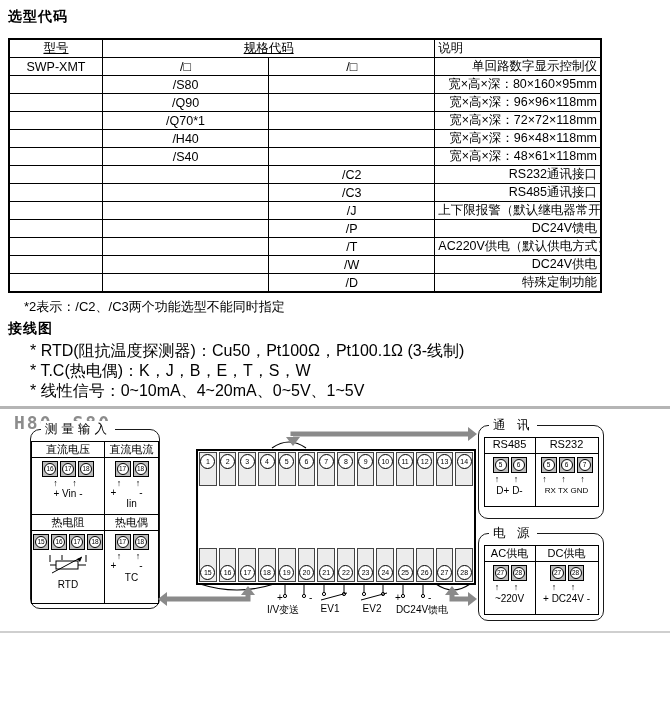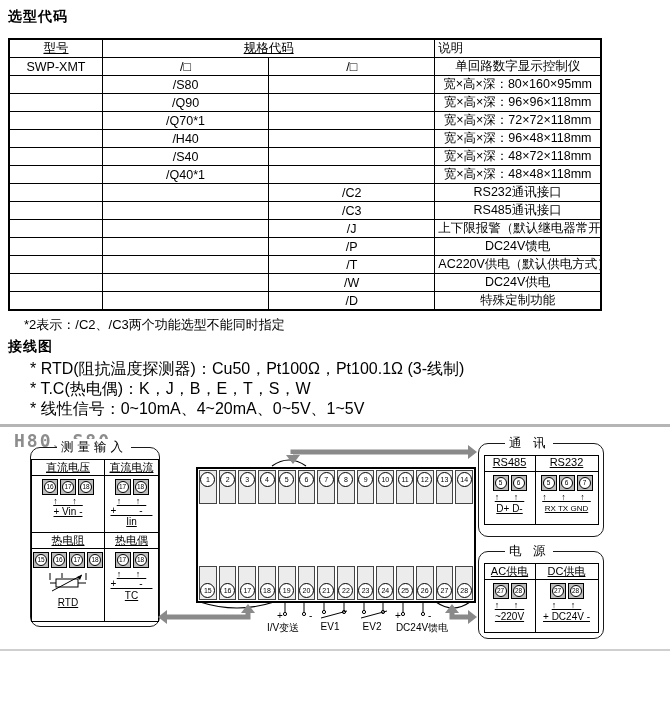--- a/index.html
+++ b/index.html
@@ -11,38 +11,38 @@
   .sec-title.wiring{margin:4px 0 3px 8px;}
 
   
   table.sel{border-collapse:collapse;table-layout:fixed;width:594px;margin:0 0 4px 8px;border:2px solid #000;}
   table.sel th,table.sel td{border:1px solid #000;height:17px;padding:0 3px;font-size:12.5px;
        white-space:nowrap;overflow:hidden;font-weight:normal;}
   .w-model{width:86px;}
   th.h-model,th.h-spec{text-align:center;text-decoration:underline;}
   th.h-desc{text-align:left;}
   td.td-model,td.td-code1,td.td-code2{text-align:center;font-family:Liberation Sans, sans-serif;font-size:12px;}
-  td.td-desc{text-align:center;}
+  td.td-desc{text-align:right;}
 
   .note{font-size:13px;margin:2px 0 2px 24px;line-height:19px;}
   .bullet{font-size:16px;margin-left:30px;line-height:20px;}
 
   
   .diagram{position:relative;width:670px;height:222px;margin-top:5px;
            border-top:3px solid #b5b5b5;border-bottom:2px solid #cfcfcf;background:#fff;}
   .model-label{position:absolute;left:14px;top:2px;font-size:18px;font-weight:bold;color:#8c8c8c;
            letter-spacing:2px;font-family:"DejaVu Sans Mono","Liberation Mono",monospace;}
 
   .fbox{position:absolute;border:1.5px solid #1a1a1a;border-radius:10px;background:#fff;}
-  .fbox-title{position:absolute;top:-9px;left:26px;background:#fff;padding:0 4px;font-size:12.5px;letter-spacing:4px;white-space:nowrap;}
+  .fbox-title{position:absolute;top:-9px;left:10px;background:#fff;padding:0 4px;font-size:12.5px;letter-spacing:4px;white-space:nowrap;}
   .fbox.measure{left:30px;top:20px;width:128px;height:178px;}
   .fbox.comm{left:478px;top:16px;width:124px;height:92px;}
   .fbox.power{left:478px;top:124px;width:124px;height:86px;}
 
-  table.inner{border-collapse:collapse;margin:11px auto 0;text-decoration:underline;}
+  table.inner{border-collapse:collapse;margin:11px auto 0;}
   table.inner td{border:1px solid #000;text-align:center;vertical-align:top;padding:0;}
   td.mhead{font-size:11px;height:15px;vertical-align:middle;white-space:nowrap;padding:0 1px;}
   .mcell{width:56px;}
   .ccell1{width:50px;} .ccell2{width:62px;}
   .mbody{height:56px;} .mbody2{height:72px;}
   .cbody{height:52px;}
 
   .terms{display:block;margin-top:3px;white-space:nowrap;line-height:0;}
   .terms .term{display:inline-block;border:1px solid #000;background:#bdbdbd;padding:1px;margin:0 1px;line-height:0;}
   .terms .tnum{display:inline-block;width:10px;height:10px;border:1px solid #000;border-radius:50%;
@@ -112,27 +112,21 @@
         <tr>
           <td class="td-model"></td>
           <td class="td-code1">/H40</td>
           <td class="td-code2"></td>
           <td class="td-desc">宽×高×深：96×48×118mm</td>
         </tr>
         <tr>
           <td class="td-model"></td>
           <td class="td-code1">/S40</td>
           <td class="td-code2"></td>
-          <td class="td-desc">宽×高×深：48×72×118mm</td>
-        </tr>
-        <tr>
-          <td class="td-model"></td>
-          <td class="td-code1">/Q40*1</td>
-          <td class="td-code2"></td>
-          <td class="td-desc">宽×高×深：48×48×118mm</td>
+          <td class="td-desc">宽×高×深：48×61×118mm</td>
         </tr>
         <tr>
           <td class="td-model"></td>
           <td class="td-code1"></td>
           <td class="td-code2">/C2</td>
           <td class="td-desc">RS232通讯接口</td>
         </tr>
         <tr>
           <td class="td-model"></td>
           <td class="td-code1"></td>

